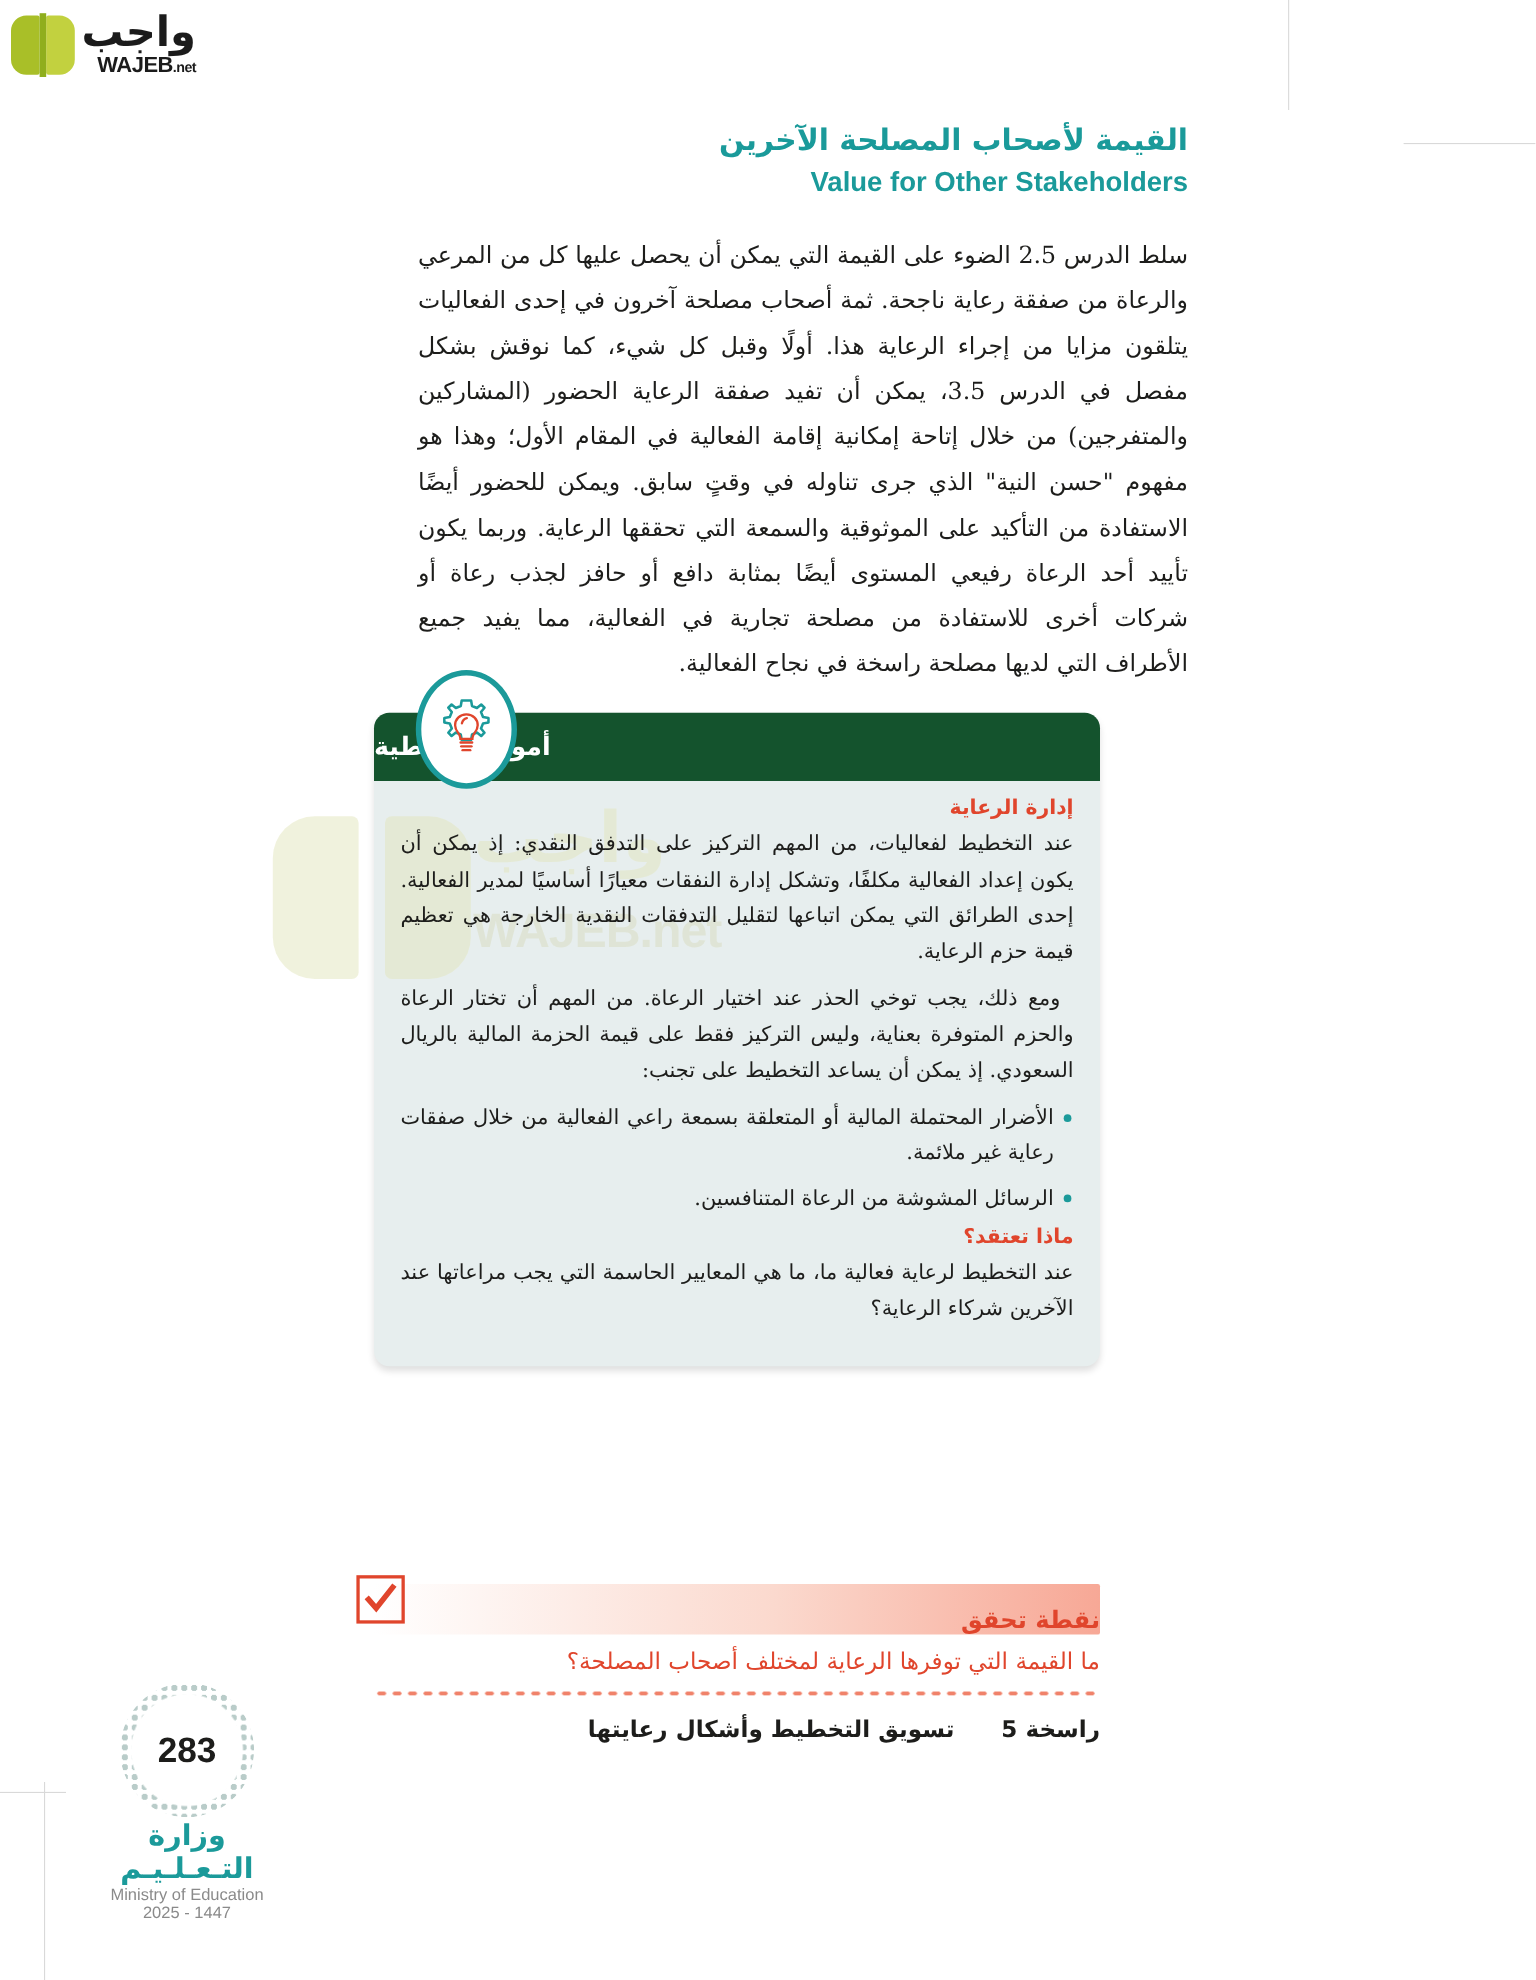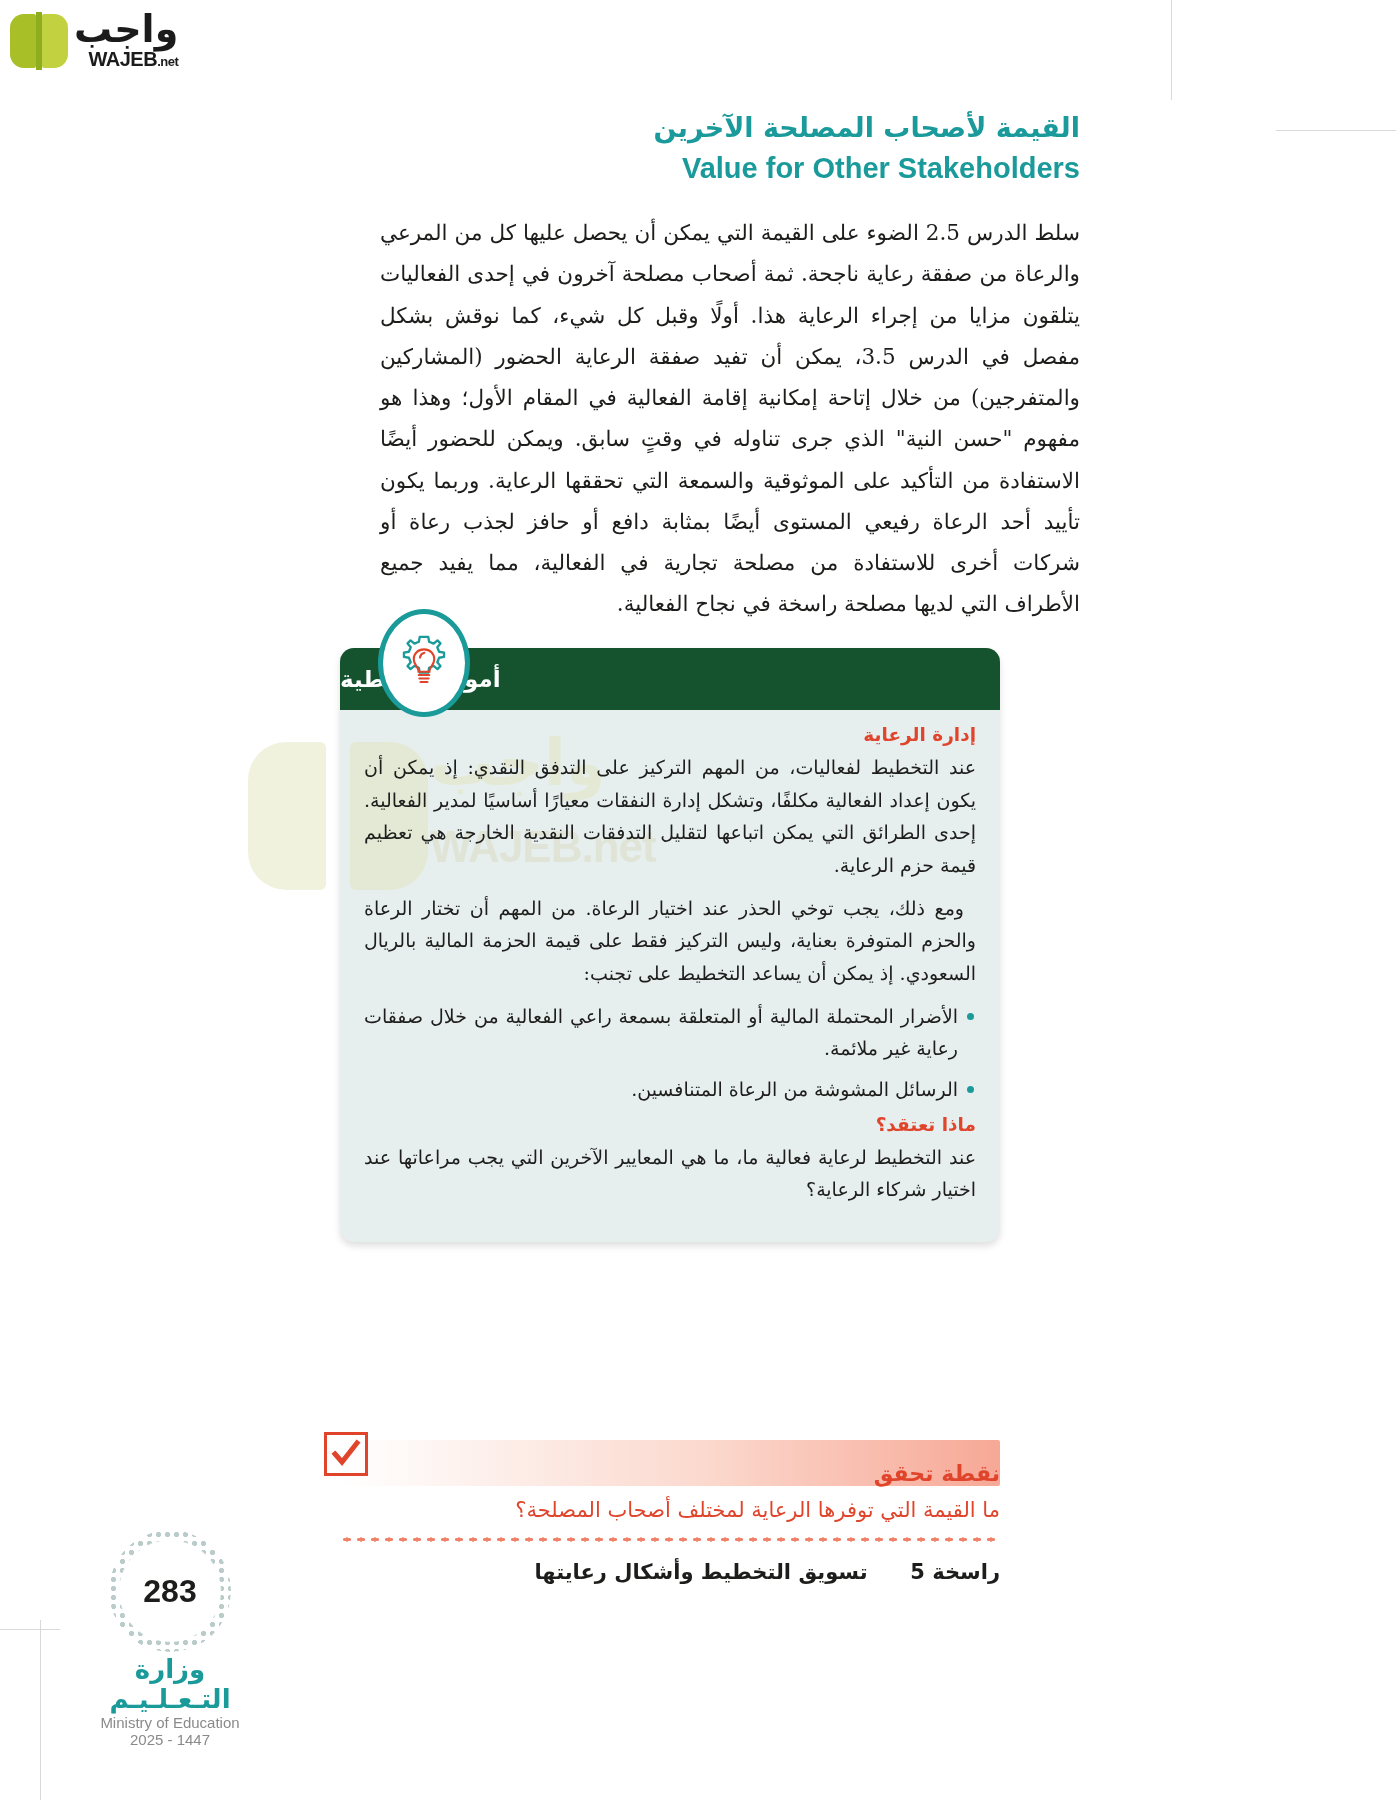--- a/index.html
+++ b/index.html
@@ -64,21 +64,21 @@
   .heading-block {
     position: absolute; top: 110px; right: 316px; width: 700px;
     text-align: right;
   }
   .h-ar {
     color: #1a9a9a; font-size: 27px; font-weight: bold;
     font-family: "DejaVu Sans", sans-serif;
     letter-spacing: 0px; line-height: 1.35;
   }
   .h-en {
-    color: #1a9a9a; font-size: 29px; font-weight: bold;
+    color: #1a9a9a; font-size: 25px; font-weight: bold;
     font-family: "Liberation Sans", sans-serif;
     direction: ltr; text-align: right; margin-top: 6px;
   }
 
   
   .body-par {
     position: absolute; top: 212px; right: 316px; width: 700px;
     text-align: justify; text-align-last: right;
     direction: rtl;
     color: #1d1d1b; font-size: 21.5px; line-height: 1.92;
@@ -296,21 +296,21 @@
 
   <div class="callout-body">
     <div class="sub-red">إدارة الرعاية</div>
     <p class="c-par">عند التخطيط لفعاليات، من المهم التركيز على التدفق النقدي: إذ يمكن أن يكون إعداد الفعالية مكلفًا، وتشكل إدارة النفقات معيارًا أساسيًا لمدير الفعالية. إحدى الطرائق التي يمكن اتباعها لتقليل التدفقات النقدية الخارجة هي تعظيم قيمة حزم الرعاية.</p>
     <p class="c-par indent">ومع ذلك، يجب توخي الحذر عند اختيار الرعاة. من المهم أن تختار الرعاة والحزم المتوفرة بعناية، وليس التركيز فقط على قيمة الحزمة المالية بالريال السعودي. إذ يمكن أن يساعد التخطيط على تجنب:</p>
     <ul class="c-list">
       <li>الأضرار المحتملة المالية أو المتعلقة بسمعة راعي الفعالية من خلال صفقات رعاية غير ملائمة.</li>
       <li>الرسائل المشوشة من الرعاة المتنافسين.</li>
     </ul>
     <div class="sub-red">ماذا تعتقد؟</div>
-    <p class="c-par">عند التخطيط لرعاية فعالية ما، ما هي المعايير الآخرين التي يجب مراعاتها عند اختيار شركاء الرعاية؟</p>
+    <p class="c-par">عند التخطيط لرعاية فعالية ما، ما هي المعايير الحاسمة التي يجب مراعاتها عند الآخرين شركاء الرعاية؟</p>
   </div>
 </div>
 
 <div class="checkpoint">
   <div class="cp-band">
     <span class="cp-title">نقطة تحقق</span>
     <div class="cp-check">
       <svg width="30" height="30" viewBox="0 0 30 30" aria-hidden="true">
         <path d="M4 15 L11 23 L26 4" fill="none" stroke="#e0452c" stroke-width="5" stroke-linecap="square"></path>
       </svg>

